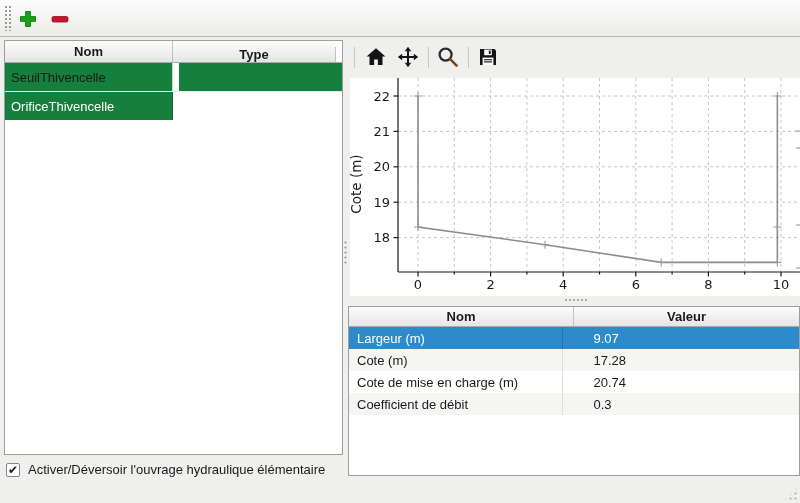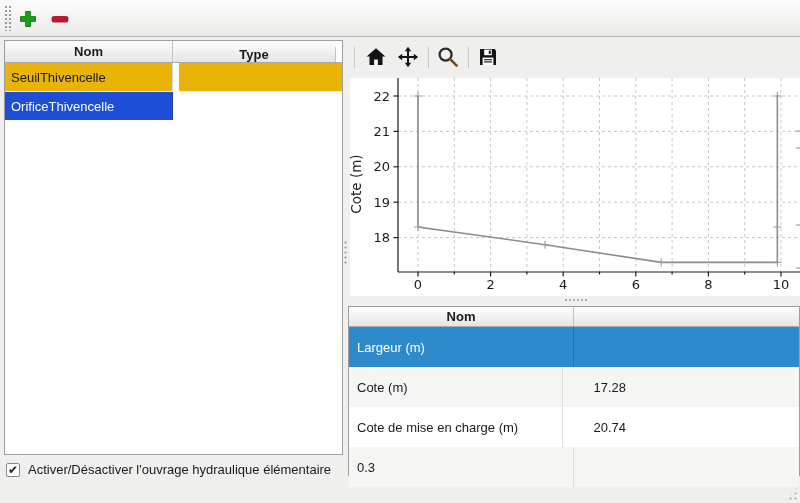--- a/index.html
+++ b/index.html
@@ -21,22 +21,22 @@
   .lt-head{display:flex;height:21px;background:linear-gradient(#fdfdfd,#e5e5e4);
            border-bottom:1px solid #aaaaa9;font-weight:bold;}
   .lt-head .hc{display:flex;align-items:center;justify-content:center;border-right:1px solid #c2c2c1;box-sizing:border-box;}
   .lt-head .hc:last-child{border-right:none;}
   .lt-row{display:flex;height:28px;}
   .lt-row .c{display:flex;align-items:center;padding-left:6px;box-sizing:border-box;
              border-right:1px solid #d6d6d5;white-space:nowrap;overflow:hidden;}
   .col-name{width:168px;}
   .col-type{width:163px;margin-top:6px;}
   .col-gut{width:6px;background:#fff;padding:0 !important;border-right:none !important;}
-  .lt-row.plain{background:#eab308;border-bottom:1px solid #ececeb;text-align:center;}
-  .lt-row.selected .c{background:#1d4ed8;color:#fff;border-right:1px solid rgba(0,0,0,.18);}
+  .lt-row.plain{background:#15803d;border-bottom:1px solid #ececeb;text-align:center;}
+  .lt-row.selected .c{background:#15803d;color:#fff;border-right:1px solid rgba(0,0,0,.18);}
   .lt-row.selected .col-gut{background:#fff;}
   
   .chkrow{position:absolute;left:6px;top:462px;display:flex;align-items:center;gap:8px;}
   .chk{width:14px;height:14px;background:#fff;border:1px solid #878786;border-radius:2px;
        display:flex;align-items:center;justify-content:center;font-size:12px;line-height:1;
        color:#1a1a1a;box-sizing:border-box;cursor:pointer;}
   
   .vsplit-dots{position:absolute;left:343px;top:240px;width:5px;height:26px;
                background-image:radial-gradient(circle,#b3b3b2 1px,transparent 1.2px);
                background-size:5px 5px;}
@@ -60,21 +60,21 @@
   .tick{font-family:"DejaVu Sans",sans-serif;font-size:13px;fill:#1a1a1a;}
   .ylab{font-size:13.5px;}
   
   .ptable{position:absolute;left:348px;top:306px;width:452px;height:170px;background:#fff;
           border:1px solid #9e9e9d;box-sizing:border-box;}
   .pt-head{display:flex;height:19px;background:linear-gradient(#fdfdfd,#e5e5e4);
            border-bottom:1px solid #aaaaa9;font-weight:bold;}
   .pt-head .hc{display:flex;align-items:center;justify-content:center;box-sizing:border-box;}
   .pt-head .hc:first-child{border-right:1px solid #c2c2c1;}
   .pcol{width:225px;}
-  .pt-row{display:flex;height:40px;gap:23px;}
+  .pt-row{display:flex;height:22px;gap:23px;}
   .pt-row .c{display:flex;align-items:center;padding-left:8px;box-sizing:border-box;
              white-space:nowrap;overflow:hidden;}
   .pt-row .c:first-child{border-right:1px solid #dededd;}
   .pt-row.alt{background:#f5f5f4;}
   .pt-row.selected{background:#2e8bcb;color:#fff;}
   .pt-row.selected .c:first-child{border-right:1px solid rgba(0,0,0,.18);}
 </style>
 </head>
 <body>
 
@@ -107,21 +107,21 @@
     <div class="c col-gut"></div>
   </div>
   <div class="lt-row selected">
     <div class="c col-name">OrificeThivencelle</div>
     <div class="c col-gut"></div>
   </div>
 </div>
 
 <div class="chkrow">
   <span class="chk">✔</span>
-  <span>Activer/Désactiver l'ouvrage hydraulique élémentaire</span>
+  <span>Activer/Déversoir l'ouvrage hydraulique élémentaire</span>
 </div>
 
 <div class="vsplit-dots"></div>
 <div class="hsplit-dots"></div>
 
 <div class="navbar">
   <div class="nav-sep" style="left:6px"></div>
   <button class="nav-btn" style="left:16px">
     <span>
       <svg width="22" height="22" viewBox="0 0 22 22">
@@ -220,30 +220,33 @@
       <path d="M446 53h4" stroke="#8a8a8a" stroke-width="1"></path>
       <path d="M446 70h4" stroke="#8a8a8a" stroke-width="1"></path>
       <path d="M446 147h4" stroke="#8a8a8a" stroke-width="1"></path>
       <path d="M446 190h4" stroke="#8a8a8a" stroke-width="1"></path>
     </svg>
 </div>
 
 <div class="ptable">
   <div class="pt-head">
     <div class="hc pcol">Nom</div>
+    <div class="hc pcol">Valeur</div>
   </div>
   <div class="pt-row selected">
     <div class="c pcol">Largeur (m)</div>
+    <div class="c pcol">9.07</div>
   </div>
   <div class="pt-row alt">
     <div class="c pcol">Cote (m)</div>
     <div class="c pcol">17.28</div>
   </div>
   <div class="pt-row">
     <div class="c pcol">Cote de mise en charge (m)</div>
     <div class="c pcol">20.74</div>
   </div>
   <div class="pt-row alt">
+    <div class="c pcol">Coefficient de débit</div>
     <div class="c pcol">0.3</div>
   </div>
 </div>
 
 <div class="grip"></div>
 
 </body></html>

